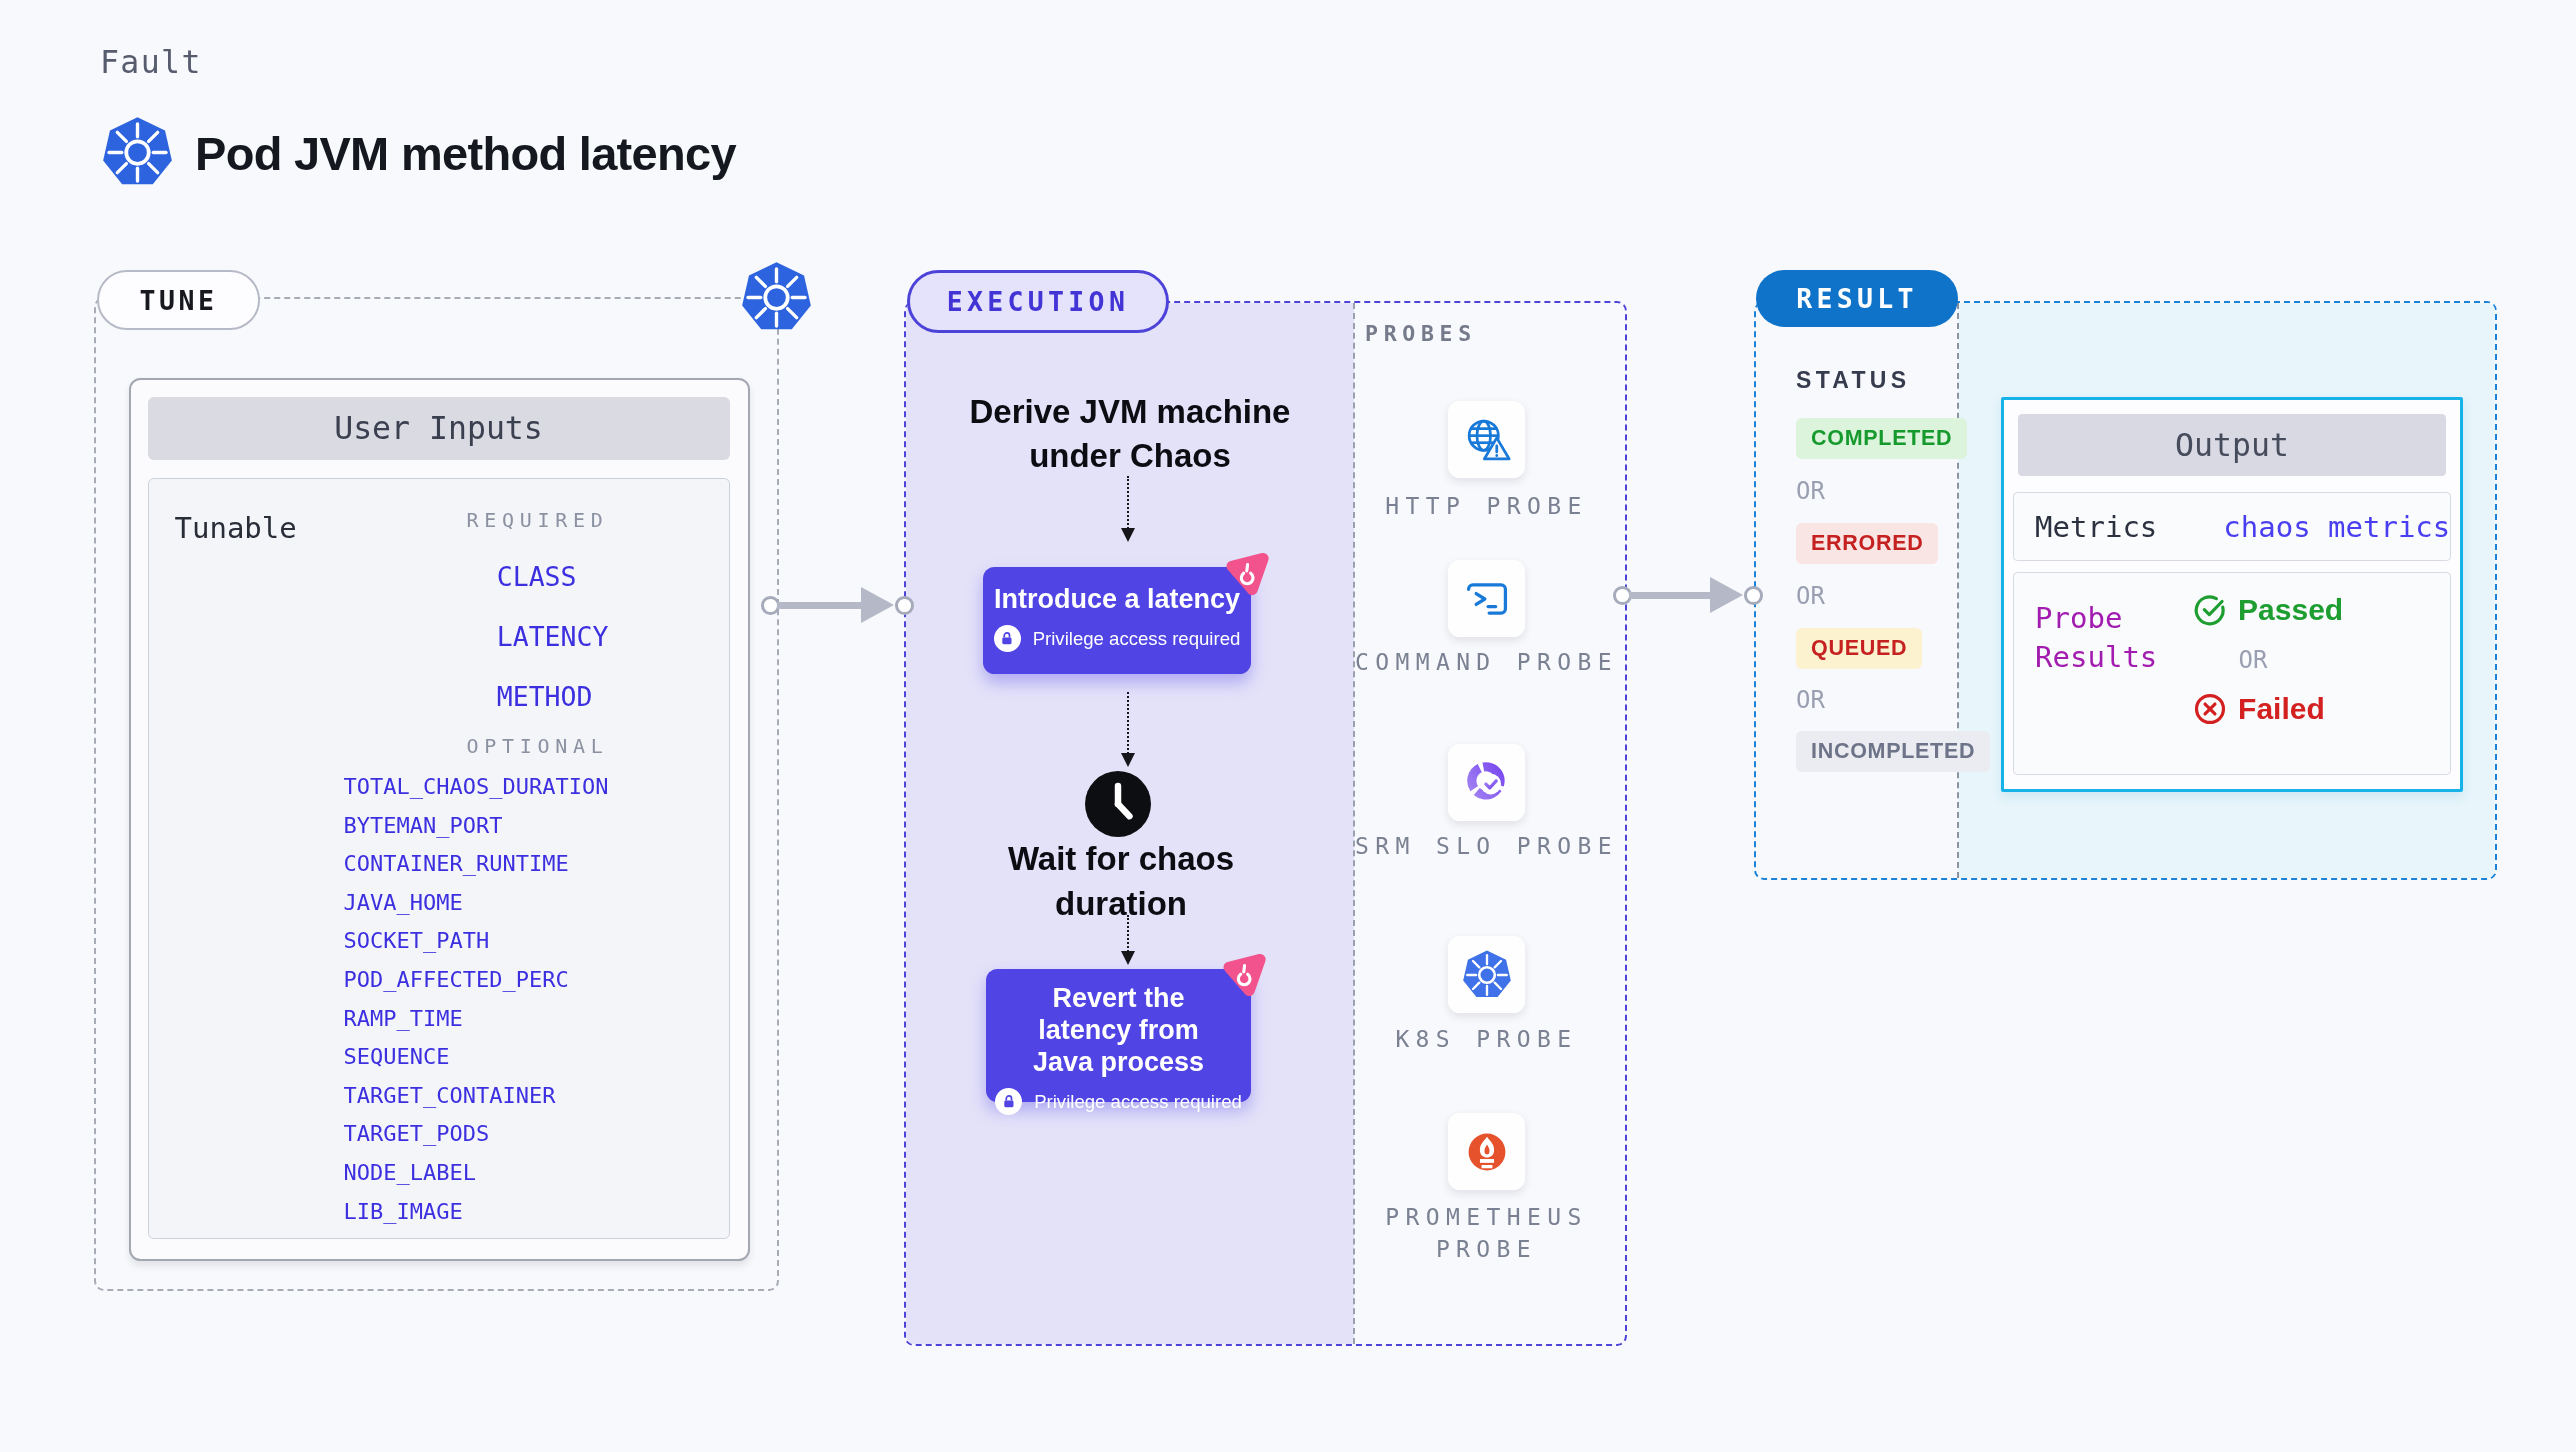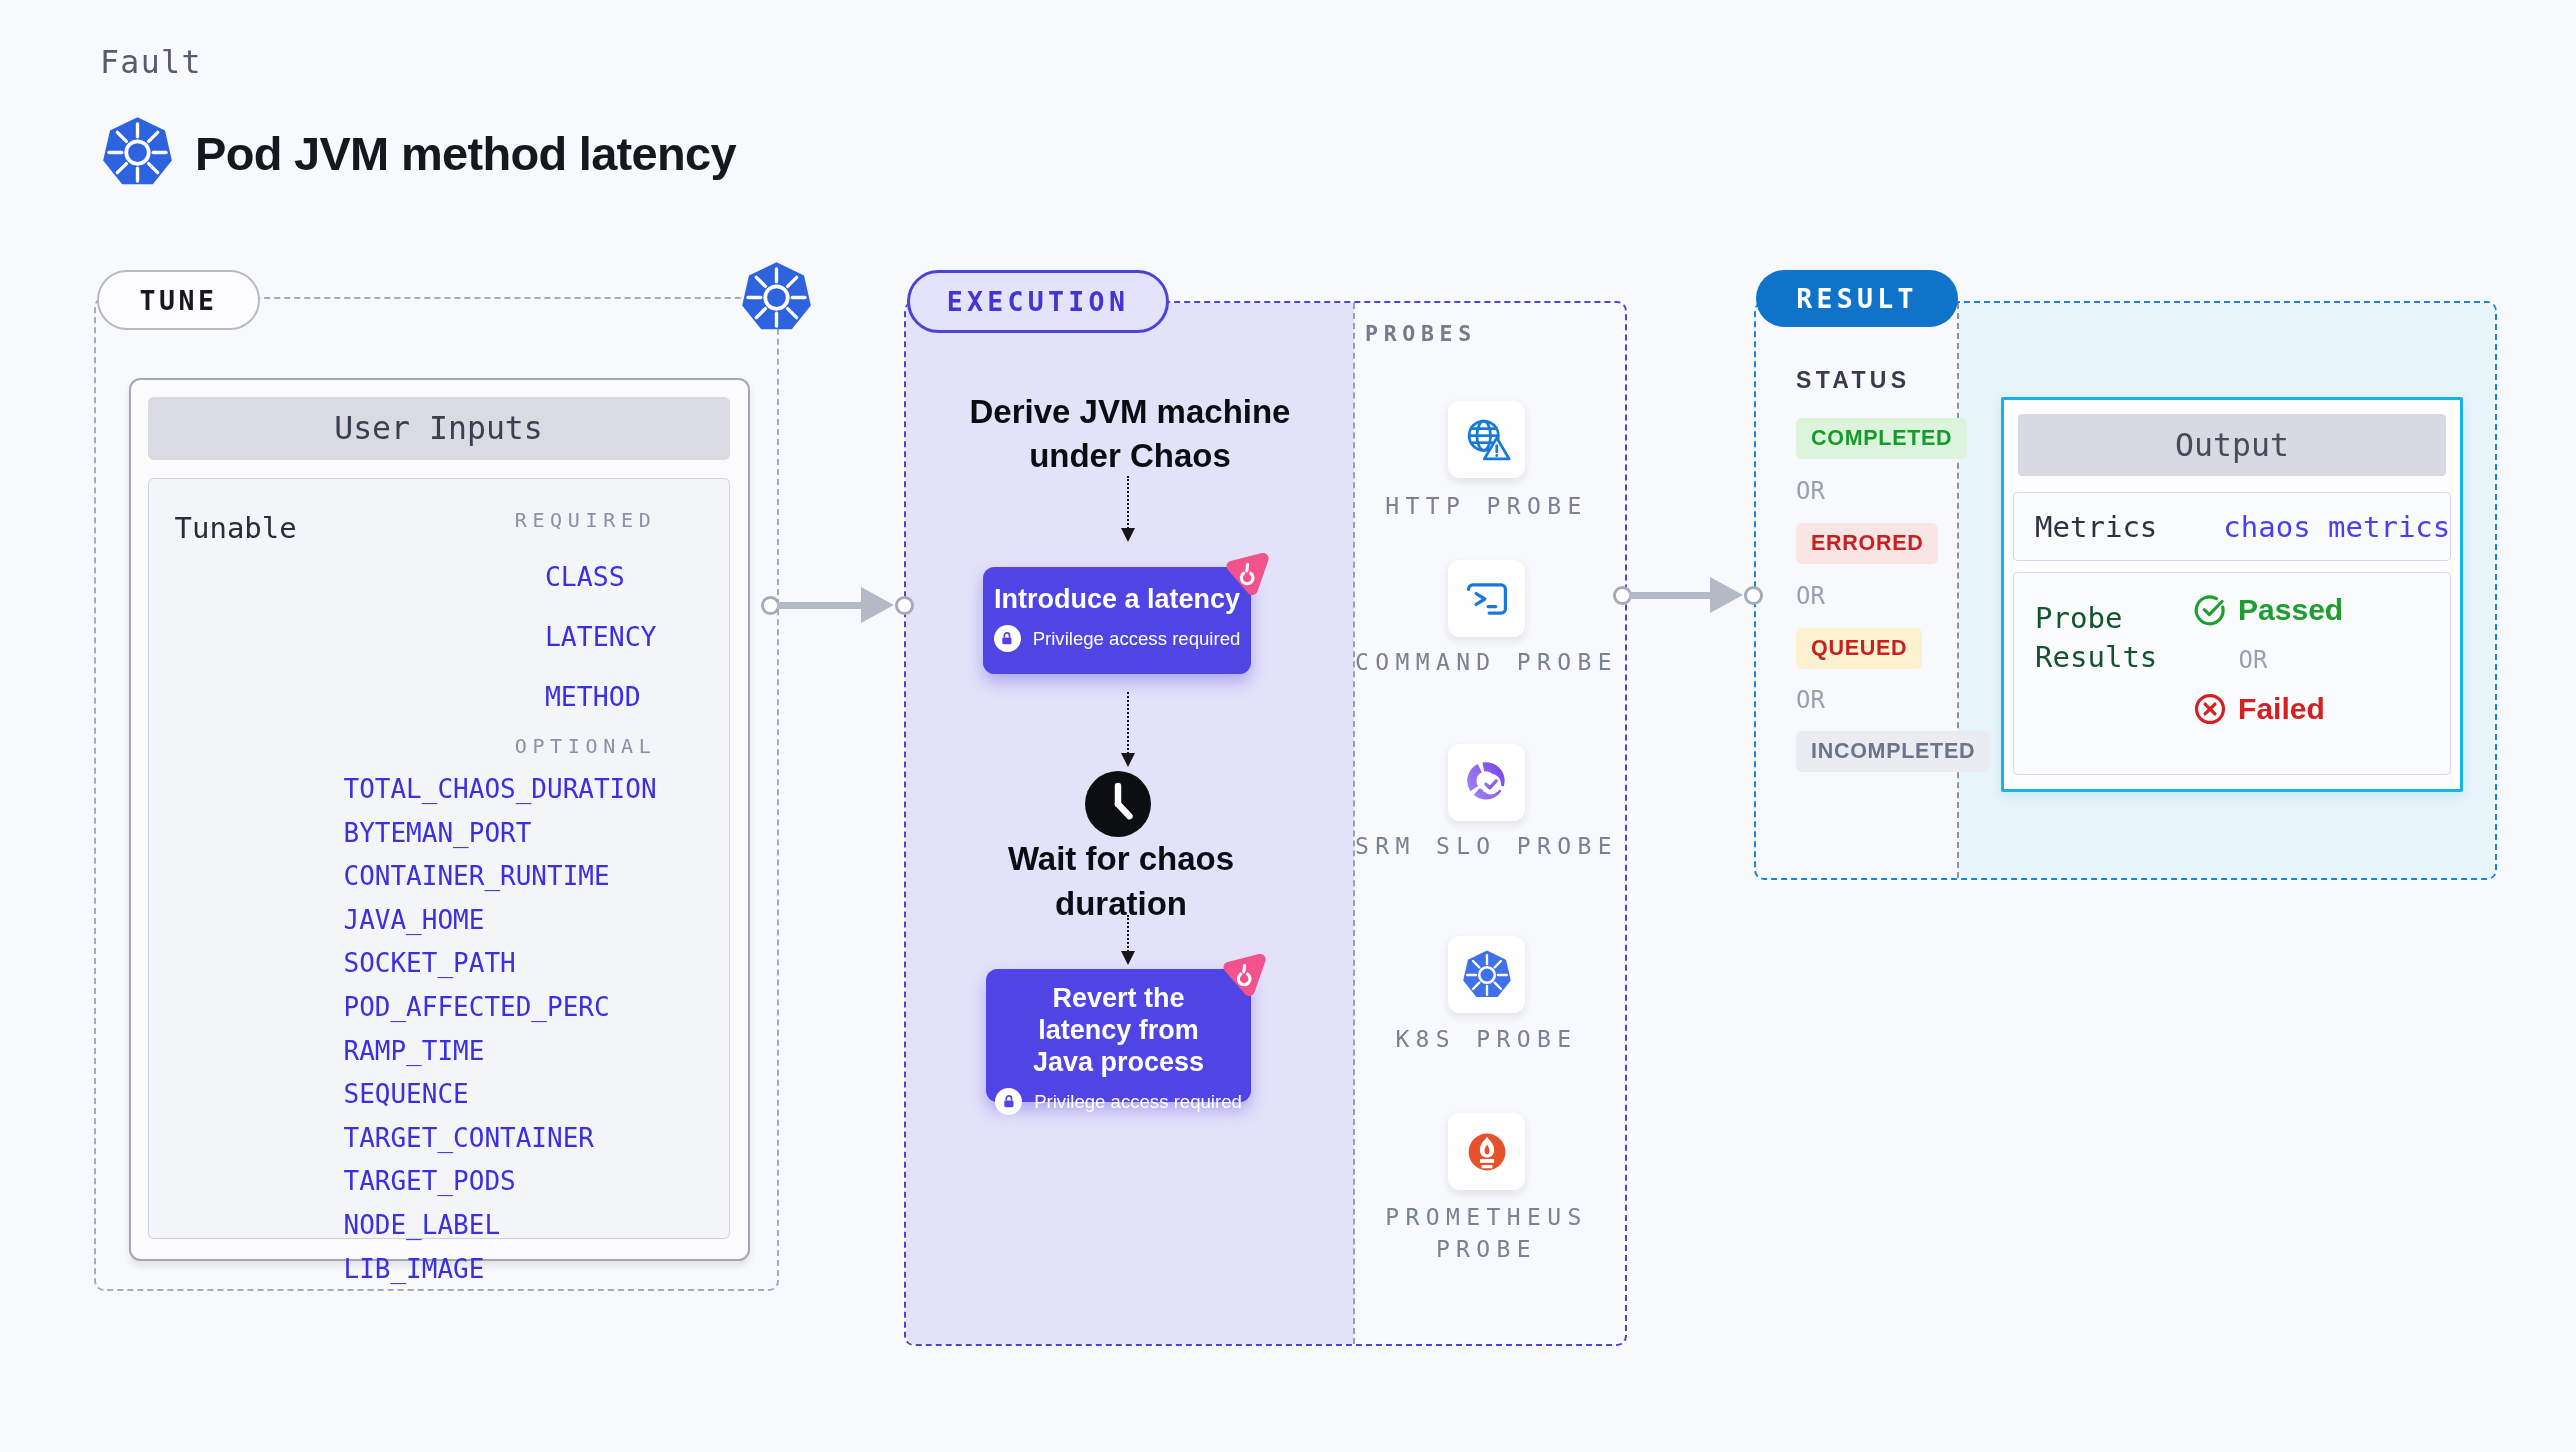--- a/index.html
+++ b/index.html
@@ -39,21 +39,21 @@
   .ui-header{position:absolute;left:16.5px;top:16.5px;width:582px;height:63px;background:#d9dae2;border-radius:5.7px;
         display:flex;align-items:center;justify-content:center;font-size:31.5px;color:#3b4050;}
   .ui-body{position:absolute;left:16.5px;top:98px;width:582px;height:761px;background:#f4f5f9;
         border:1.4px solid #cdd1db;border-radius:5.7px;box-sizing:border-box;}
   .tunable-label{position:absolute;left:26px;top:31.5px;font-size:29px;color:#292d38;}
   .inputs-col{position:absolute;left:195px;top:29px;display:flex;flex-direction:column;align-items:flex-end;}
   .ui-cat{font-size:20px;letter-spacing:5.7px;color:#8b91a1;}
   .ui-item{font-size:26.5px;color:var(--link-indigo);}
   .req-list .ui-item{margin-top:29px;}
   .opt-label{margin-top:21.5px;}
-  .opt-list .ui-item{margin-top:13.6px;font-size:26px;}
+  .opt-list .ui-item{margin-top:13.6px;font-size:22px;}
   .req-list{margin-top:0;} .opt-list{margin-top:2.9px;}
 
   
   .exec-box{left:904px;top:301px;width:719px;height:1041px;border-color:var(--indigo);overflow:hidden;}
   .exec-fill{position:absolute;left:0;top:0;width:448px;height:100%;background:var(--lavender);}
   .exec-divider{position:absolute;left:447px;top:0;height:100%;width:0;border-left:2.9px dashed #9aa0ac;}
   .exec-pill{left:907px;top:270px;width:256px;height:57px;background:#e5e3fb;border:3.6px solid var(--indigo);
         color:var(--indigo-text);}
   .derive-text{position:absolute;left:969px;top:390px;width:322px;text-align:center;
         font-size:33px;font-weight:bold;color:#0b0d12;line-height:1.32;}
@@ -100,21 +100,21 @@
 
   .output-card{position:absolute;left:2001px;top:397px;width:462px;height:395px;background:#fdfdff;
         border:3.6px solid var(--cyan);border-radius:2px;box-sizing:border-box;box-shadow:0 4.3px 11.5px rgba(0,140,190,.12);}
   .output-header{position:absolute;left:14.3px;top:14.3px;right:14.3px;height:62px;background:#d8d9e2;border-radius:4.3px;
         display:flex;align-items:center;justify-content:center;font-size:31.5px;color:#474c5d;}
   .out-row{position:absolute;left:8.6px;right:8.6px;background:#fafbfd;border:1.4px solid #d7dae3;border-radius:4.3px;box-sizing:border-box;}
   .row-metrics{top:92px;height:69px;display:flex;align-items:center;}
   .row-metrics .lbl{font-size:29px;color:#2c3140;margin-left:21.5px;}
   .row-metrics .val{font-size:29px;color:#4a3ff0;margin-left:66px;}
   .row-probe{top:172px;height:203px;}
-  .row-probe .lbl{position:absolute;left:21.5px;top:26px;font-size:29px;color:#14532d;line-height:1.35;width:158px;}
+  .row-probe .lbl{position:absolute;left:21.5px;top:26px;font-size:29px;color:#a21caf;line-height:1.35;width:158px;}
   .pr-results{position:absolute;left:179px;top:20px;}
   .pr-line{display:flex;align-items:center;gap:11.5px;}
   .pr-line svg{width:34px;height:34px;}
   .pr-line .txt{font-size:30px;font-weight:bold;}
   .pr-passed .txt{color:var(--green);}
   .pr-failed .txt{color:#d32020;}
   .pr-or{font-size:24px;color:#9aa0b2;margin:18.6px 0 18.6px 46px;}
 </style>
 </head>
 <body>

